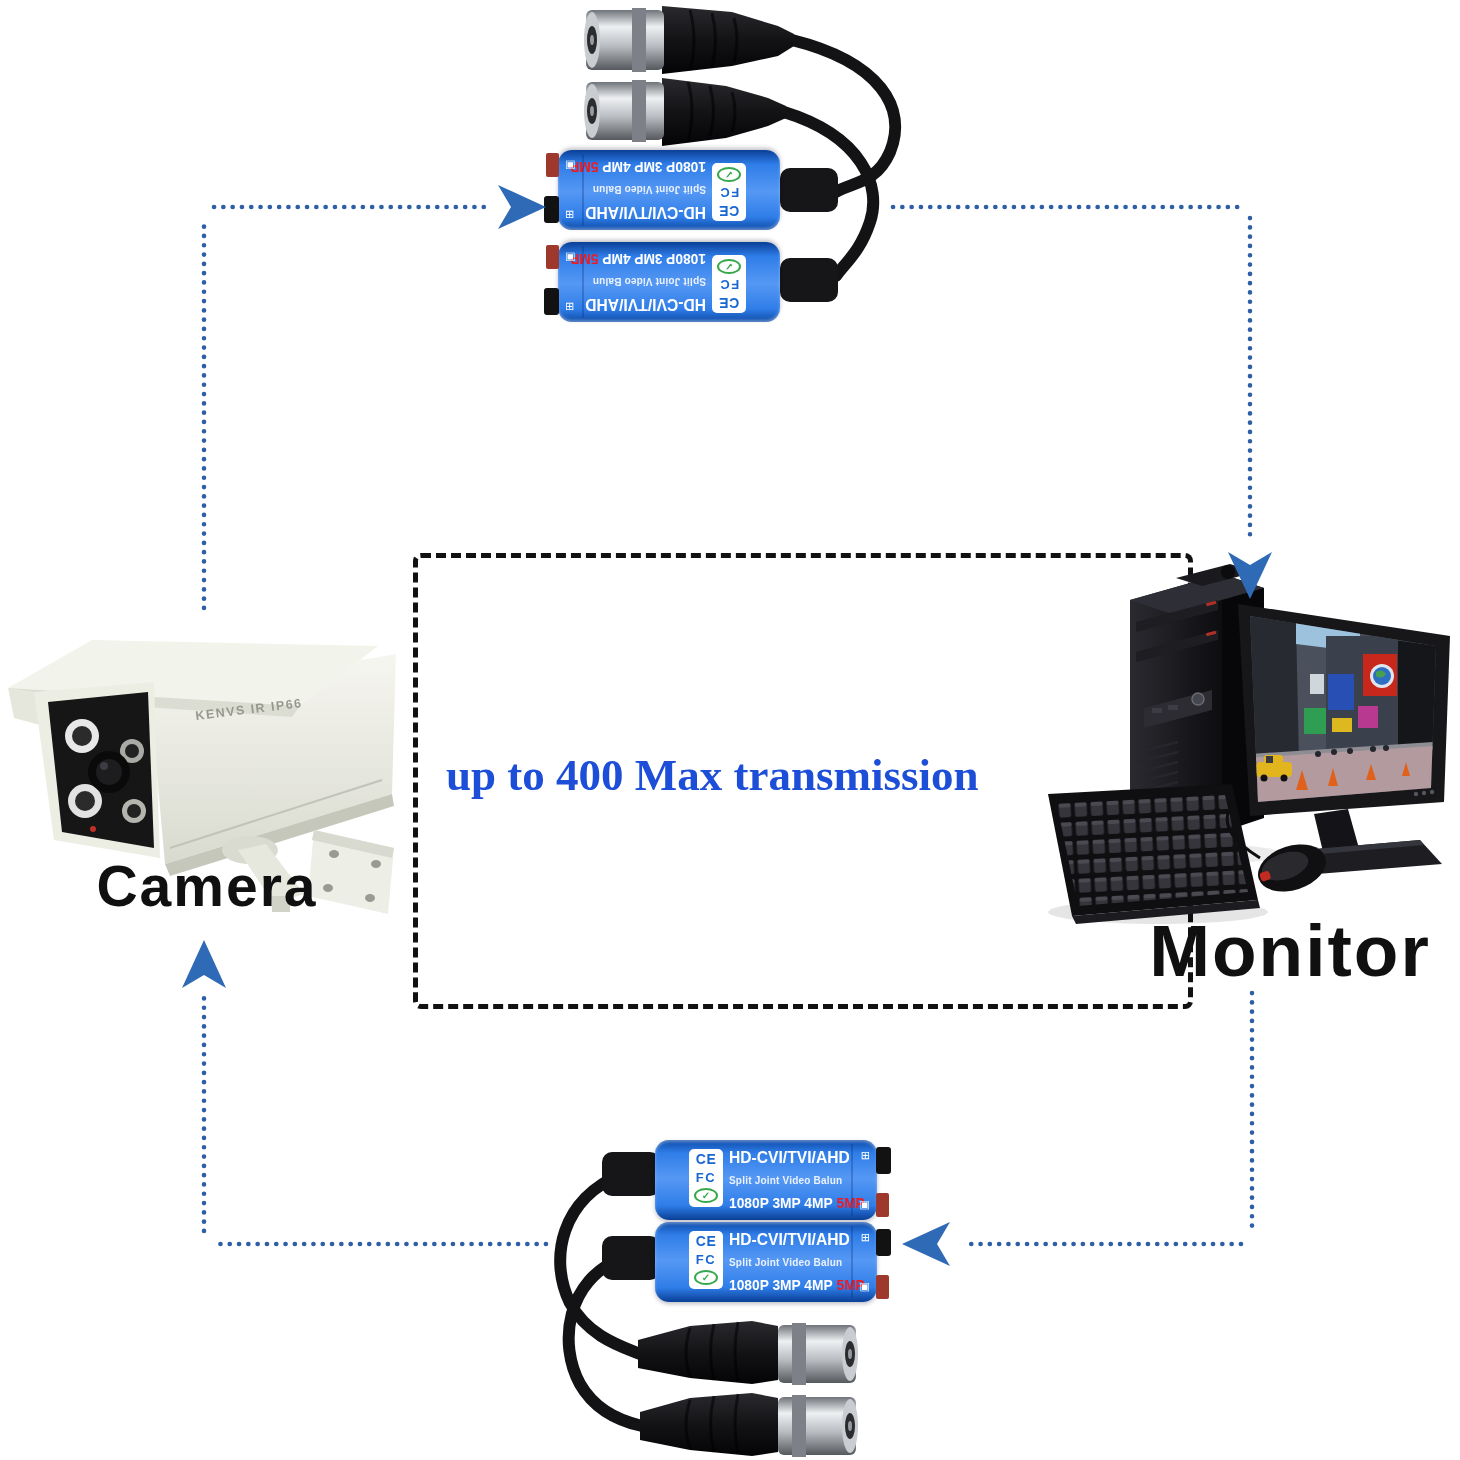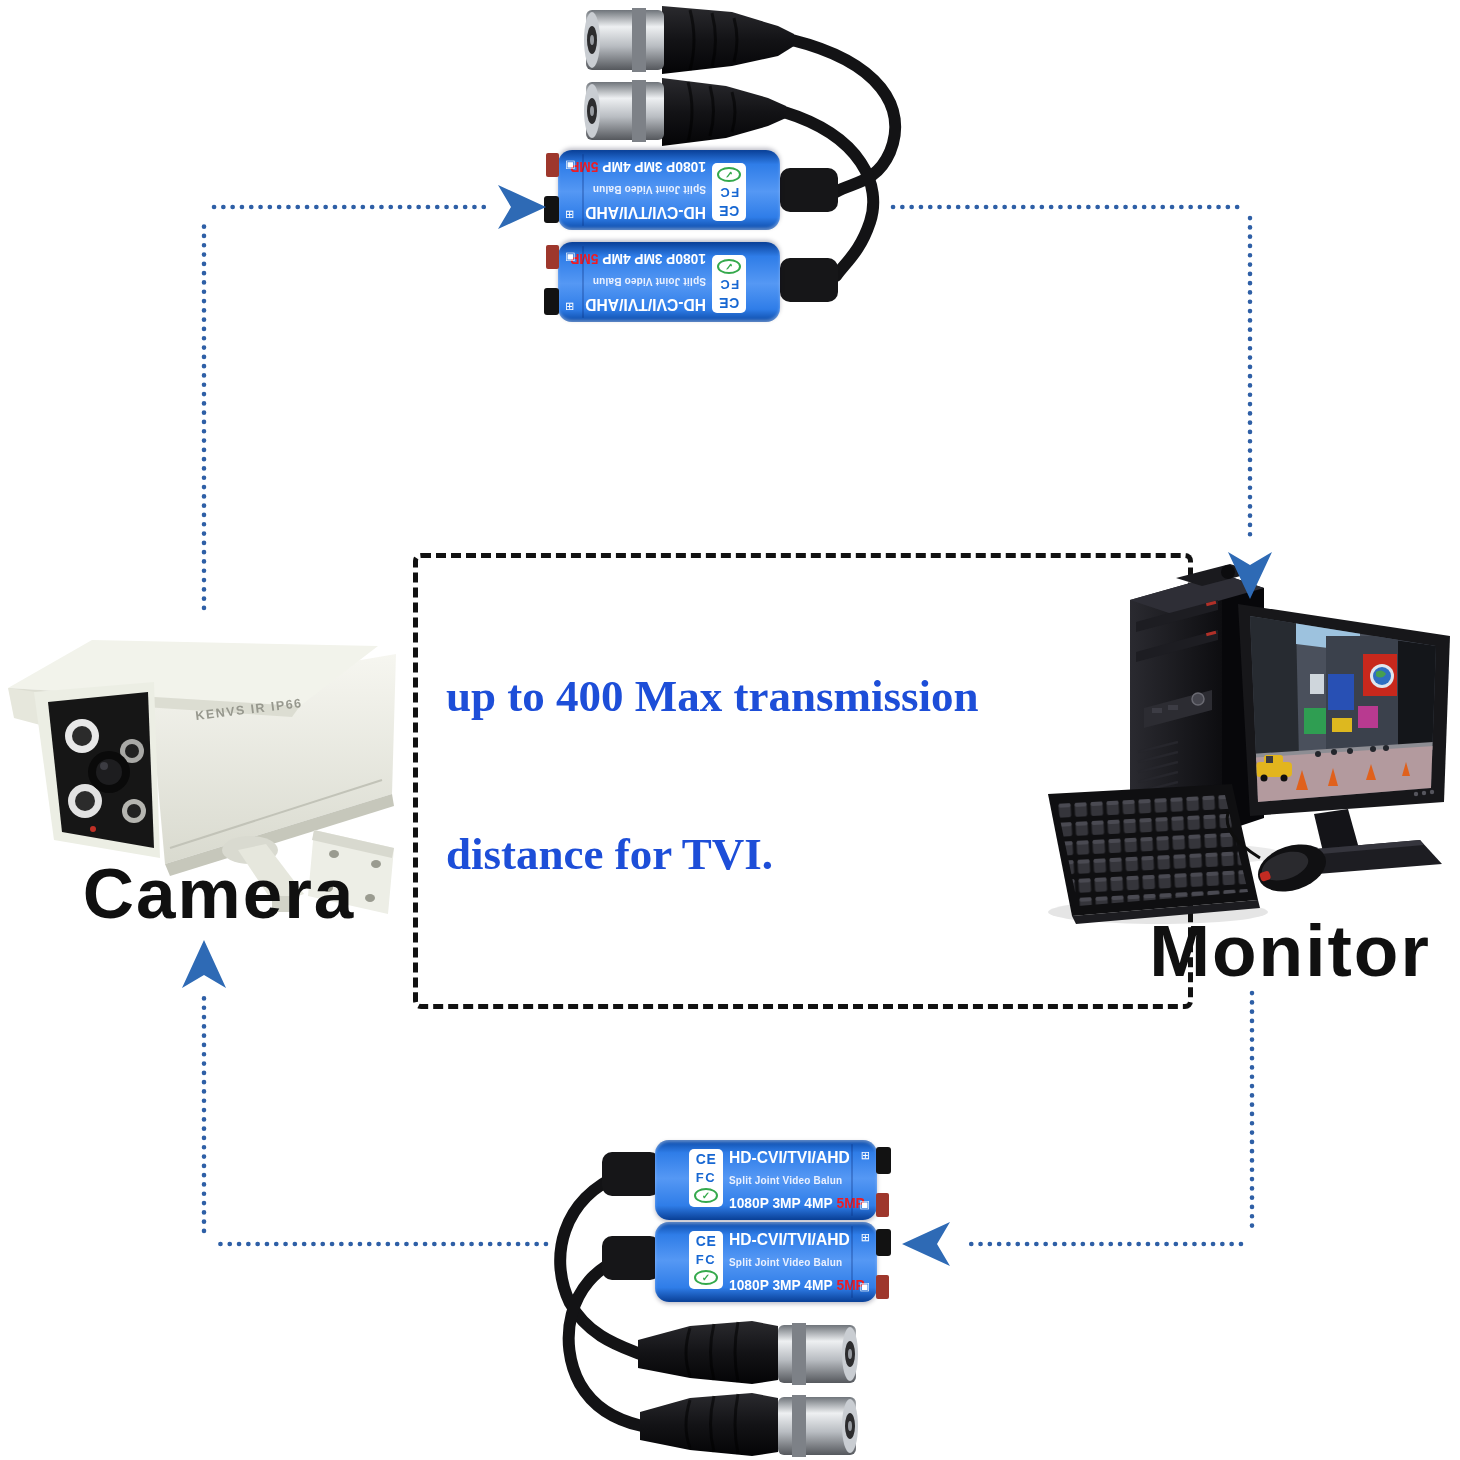--- a/index.html
+++ b/index.html
@@ -11,21 +11,21 @@
   #info-box{position:absolute;left:413px;top:553px;width:780px;height:456px;
     border:5px dashed #111;border-radius:8px;box-sizing:border-box;
     display:flex;flex-direction:column;justify-content:space-evenly;
     padding:6px 28px 18px;}
   .info-line{font-family:"Liberation Serif",serif;font-weight:700;color:#1d4ed8;
     font-size:45px;text-align:left;white-space:nowrap;}
 
   
   .device-label{position:absolute;font-weight:700;color:#101010;text-align:center;
     line-height:1;letter-spacing:2px;}
-  #camera-label{left:64px;top:858px;width:310px;font-size:71px;}
+  #camera-label{left:52px;top:858px;width:310px;font-size:57px;}
   #monitor-label{left:1118px;top:914px;width:344px;font-size:73px;}
 
   
   .balun{position:absolute;width:222px;height:80px;border-radius:14px;
     background:linear-gradient(180deg,#0c4aa6 0%,#2f7de8 16%,#5598f4 48%,#2f7de8 82%,#093f96 100%);
     box-shadow:inset 0 2px 3px rgba(255,255,255,.35), 0 2px 4px rgba(0,0,40,.25);}
   .balun.flip{transform:rotate(180deg);}
   .balun::after{content:"";position:absolute;right:24px;top:4px;bottom:4px;width:2px;
     background:rgba(8,40,120,.28);border-radius:2px;}
   .cert{position:absolute;left:34px;top:9px;width:34px;height:58px;background:#fff;
@@ -52,21 +52,20 @@
   .term-b{right:-14px;top:7px;width:15px;height:27px;background:#121212;border-radius:3px;}
   .term-r{right:-12px;bottom:3px;width:13px;height:24px;background:#9e372c;border-radius:2px;}
 </style>
 </head>
 <body>
 
 <div class="canvas">
 
   <div id="info-box">
     <div class="info-line">up to 400 Max transmission</div>
-    <div class="info-line">distance for TVI.</div>
   </div>
 
   <svg class="abs" style="left:0;top:596px" width="432" height="334" viewBox="0 0 432 334">
     <defs>
       <linearGradient id="gBody" x1="0" y1="0" x2="0" y2="1">
         <stop offset="0" stop-color="#f6f6f0"></stop>
           <stop offset="1" stop-color="#d9dacf"></stop>
       </linearGradient>
     </defs>
 

